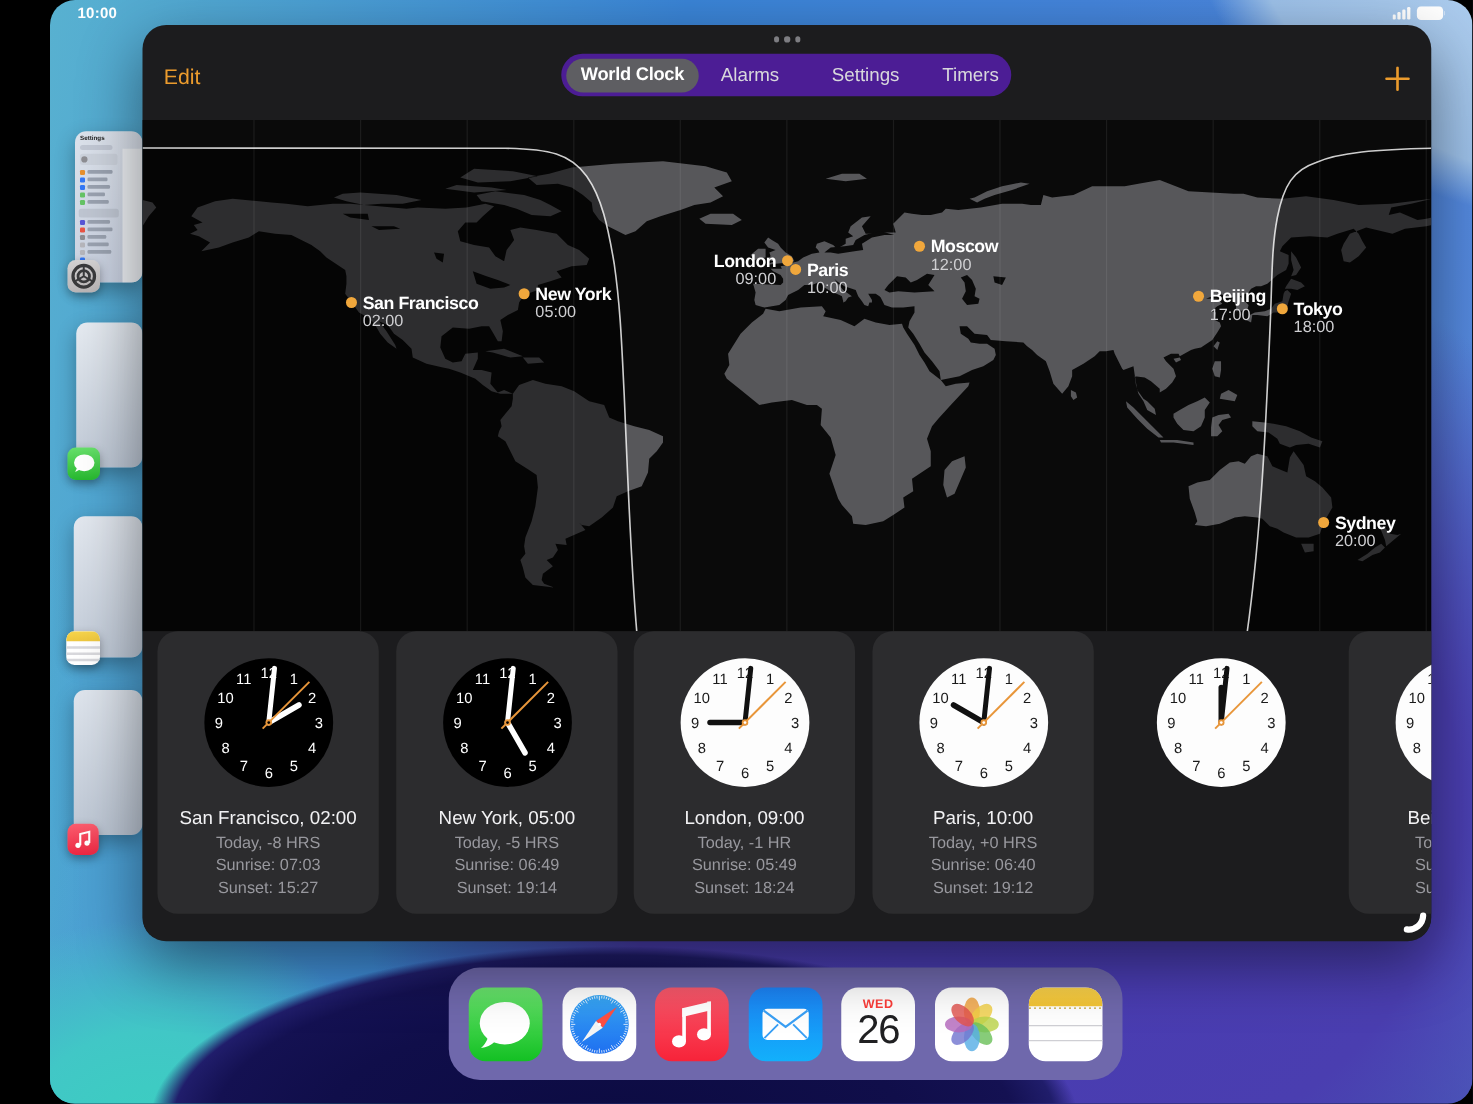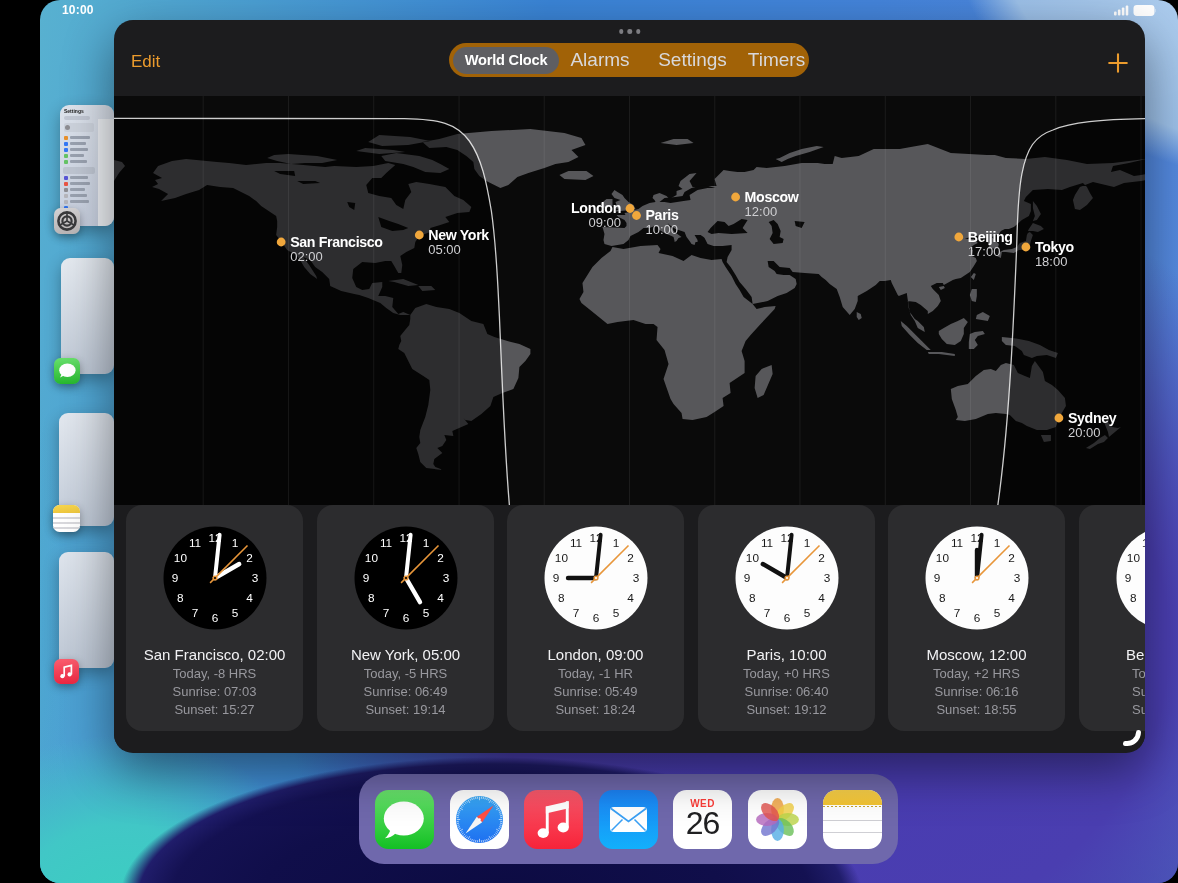--- a/index.html
+++ b/index.html
@@ -20,23 +20,23 @@
 .sbright{position:absolute;right:22px;top:5px;width:42px;height:11px}
 
 .thumb{position:absolute;border-radius:9px;box-shadow:0 6px 16px rgba(0,0,0,.3)}
 .appico{position:absolute;border-radius:6.5px;box-shadow:0 3px 8px rgba(0,0,0,.35)}
 
 .win{position:absolute;left:74px;top:20px;width:1031px;height:733px;border-radius:19px;background:#1c1c1e;overflow:hidden;box-shadow:0 18px 50px rgba(0,0,0,.45)}
 .dots{position:absolute;top:9px;left:50%;transform:translateX(-50%);display:flex;gap:4px}
 .dots i{width:4.5px;height:4.5px;border-radius:50%;background:#7d7d82}
 .edit{position:absolute;left:17px;top:32px;color:#eb9b2d;font-size:17px}
 .plus{position:absolute;right:17px;top:33px}
-.seg{position:absolute;left:335px;top:23px;width:360px;height:34px;border-radius:17px;background:#a16207;display:flex;align-items:center}
+.seg{position:absolute;left:335px;top:23px;width:360px;height:34px;border-radius:17px;background:#4c1d95;display:flex;align-items:center}
 .seg .sel{margin-left:4px;width:106px;height:27px;border-radius:14px;background:#5e5e62;color:#fff;font-size:14.6px;font-weight:700;letter-spacing:-0.2px;display:flex;align-items:center;justify-content:center}
-.seg .it{color:#d8d8dc;font-size:19px;font-weight:400;text-align:center}
+.seg .it{color:#d8d8dc;font-size:15px;font-weight:400;text-align:center}
 
 .map{position:absolute;left:0;top:76px;width:1031px;height:409px;background:#000}
 
 .cards{position:absolute;left:0;top:485px;width:1031px;height:245px;background:#1c1c1e}
 .card{position:absolute;top:0;width:177px;height:226px;border-radius:16px;background:#2c2c2e;text-align:center}
 .card .city{margin-top:141px;color:#f2f2f4;font-size:15px;font-weight:400}
 .card .sub{color:#98989e;font-size:13px;margin-top:3px;line-height:15px}
 .moon{position:absolute;right:3px;bottom:4px;width:22px;height:22px}
 
 .dock{position:absolute;left:319px;top:774px;width:539px;height:90px;border-radius:25px;background:#6f68ac}
@@ -348,26 +348,20 @@
         <div class="sub">Today, -1 HR</div>
           <div class="sub">Sunrise: 05:49</div>
           <div class="sub">Sunset: 18:24</div>
       </div>
       <div class="card" style="left:584px">
         <div class="city">Paris, 10:00</div>
         <div class="sub">Today, +0 HRS</div>
           <div class="sub">Sunrise: 06:40</div>
           <div class="sub">Sunset: 19:12</div>
       </div>
-      <div class="card" style="left:774px">
-        <div class="city">Moscow, 12:00</div>
-        <div class="sub">Today, +2 HRS</div>
-          <div class="sub">Sunrise: 06:16</div>
-          <div class="sub">Sunset: 18:55</div>
-      </div>
       <div class="card" style="left:965px">
         <div class="city" style="text-align:left;padding-left:47px">Bei</div>
         <div class="sub" style="text-align:left;padding-left:53px">Tod</div>
           <div class="sub" style="text-align:left;padding-left:53px">Sun</div>
           <div class="sub" style="text-align:left;padding-left:53px">Sun</div>
       </div>
       <div id="clocks">
           <svg style="position:absolute;left:46.5px;top:18.5px" width="108" height="108" viewBox="0 0 108 108">
             <circle cx="54" cy="54" r="51.5" fill="#000"></circle>
             <text x="74.0" y="23.4" text-anchor="middle" fill="#fff" font-size="11.8" font-weight="500" font-family="Liberation Sans">1</text>

